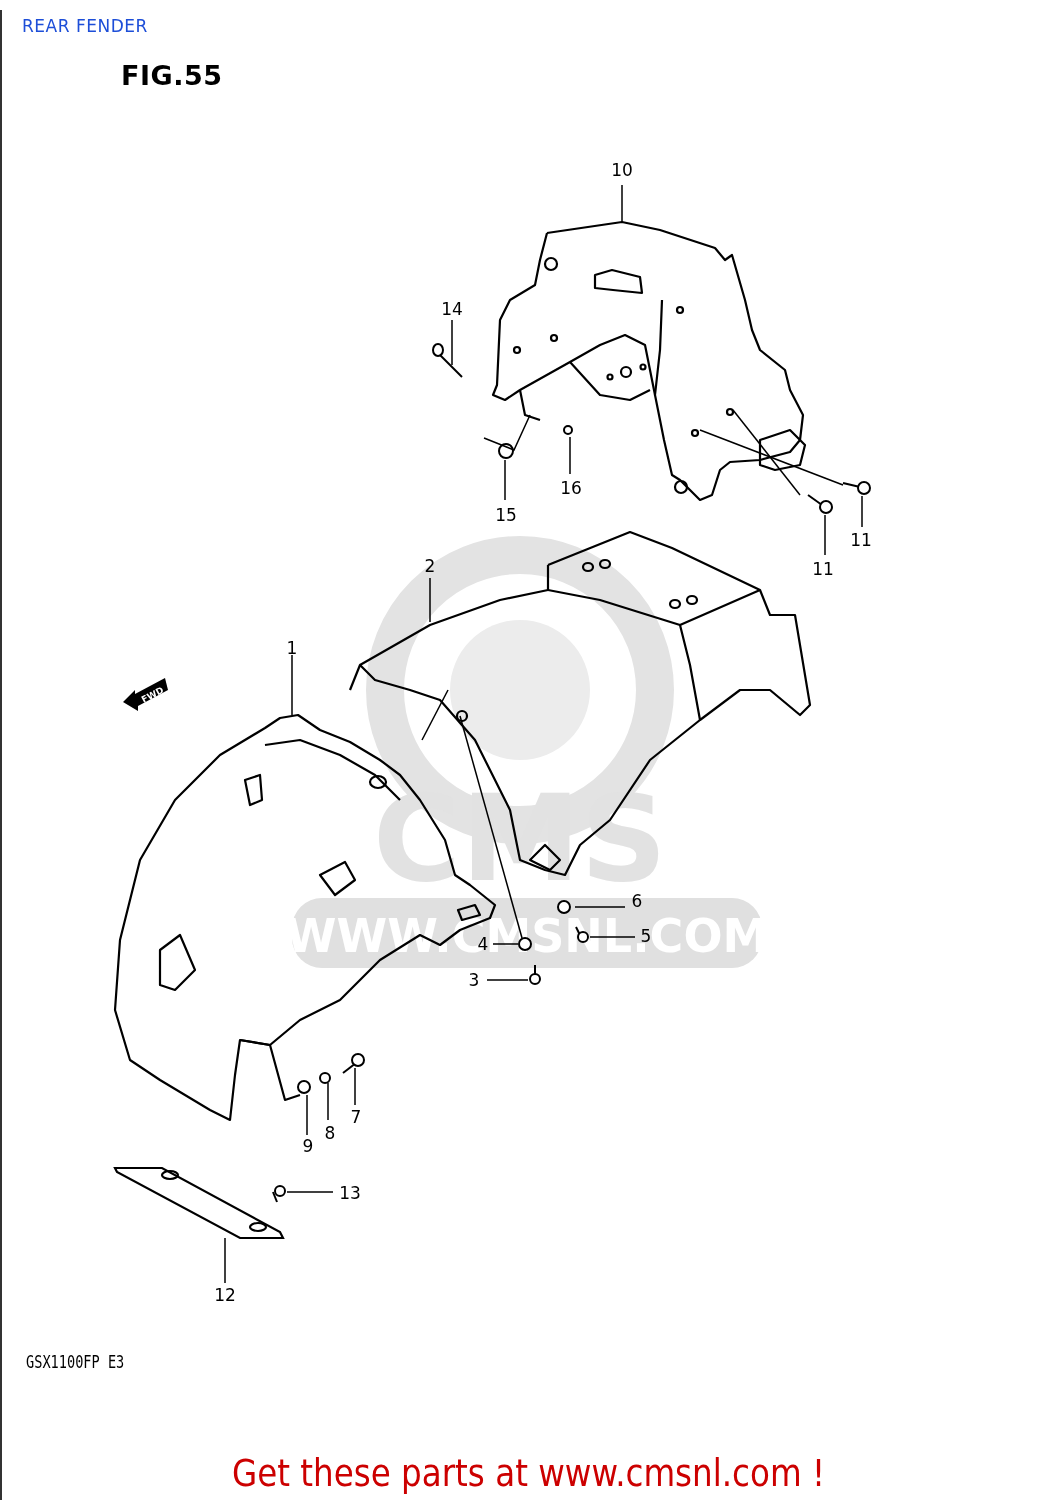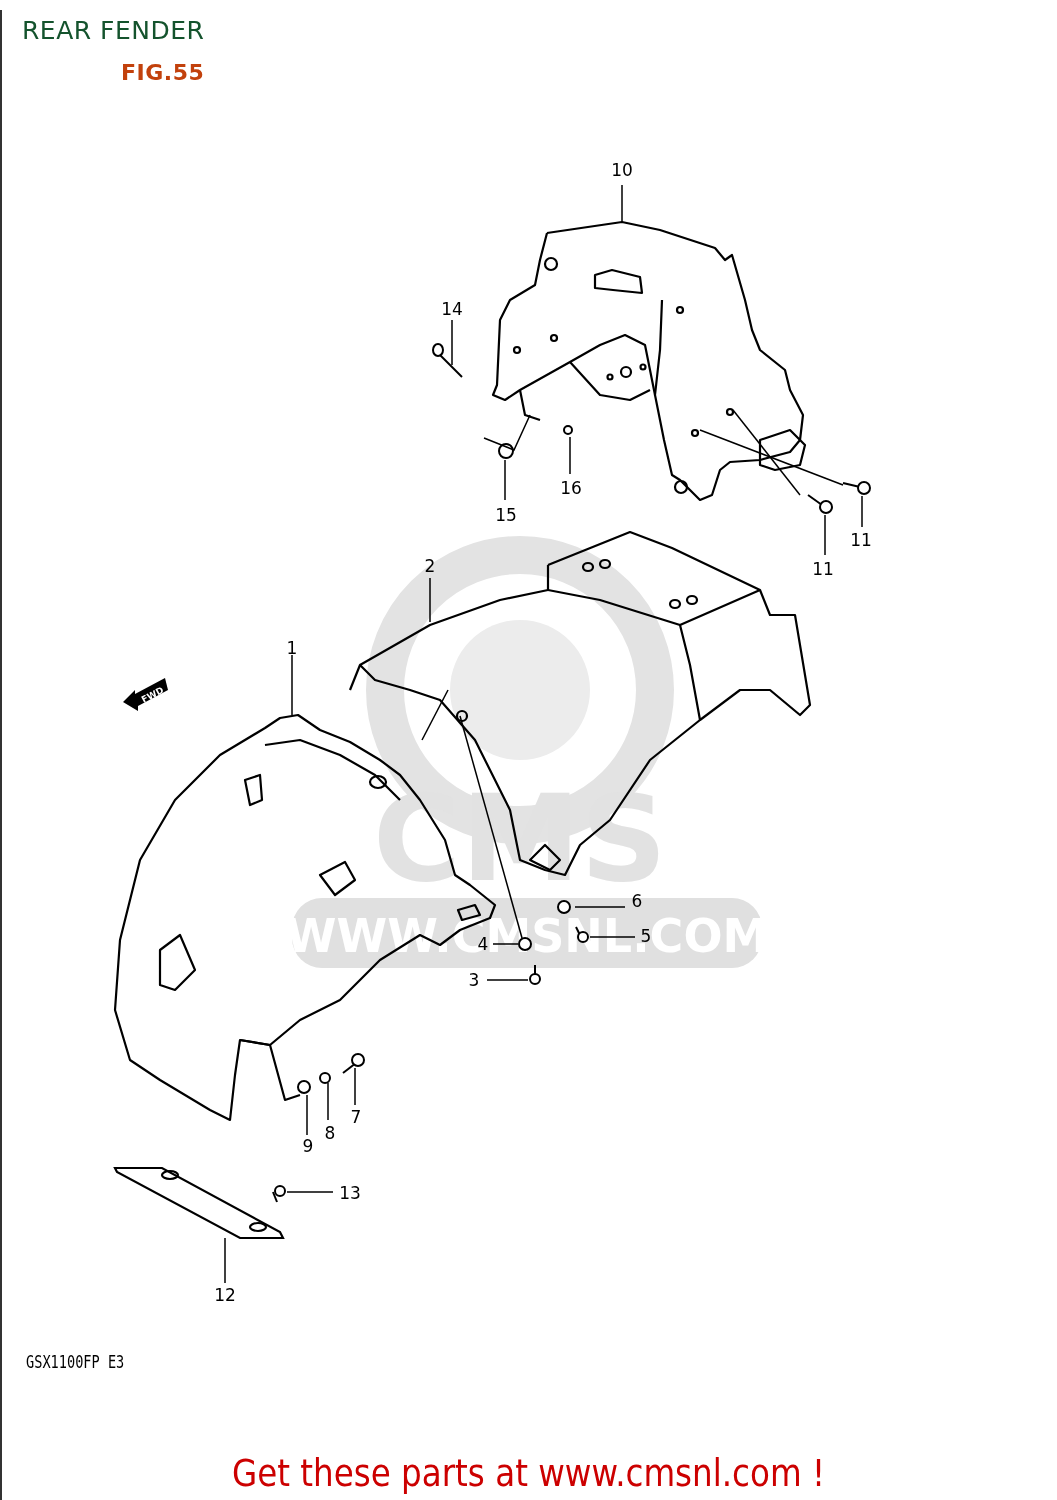--- a/index.html
+++ b/index.html
@@ -1,19 +1,19 @@
 <!DOCTYPE html>
 <html><head>
 <meta charset="utf-8">
 <style>
   html,body{margin:0;padding:0;background:#fff;}
   body{width:1057px;height:1500px;position:relative;overflow:hidden;font-family:"Liberation Sans",sans-serif;}
   .left-border{position:absolute;left:0;top:10px;width:2px;height:1490px;background:#333;}
-  .page-title{position:absolute;left:22px;top:16px;font-size:25px;color:#14532d;letter-spacing:0.5px;font-family:"DejaVu Sans",sans-serif;}
-  .fig-label{position:absolute;left:121px;top:60px;font-size:22px;font-weight:bold;color:#c2410c;font-family:"DejaVu Sans",sans-serif;letter-spacing:0.5px;}
+  .page-title{position:absolute;left:22px;top:16px;font-size:17px;color:#1d4ed8;letter-spacing:0.5px;font-family:"DejaVu Sans",sans-serif;}
+  .fig-label{position:absolute;left:121px;top:60px;font-size:27px;font-weight:bold;color:#000000;font-family:"DejaVu Sans",sans-serif;letter-spacing:0.5px;}
   .model-code{position:absolute;left:26px;top:1352px;font-size:17px;color:#000;font-family:"DejaVu Sans Mono",monospace;transform:scaleX(0.8);transform-origin:left;}
   .promo{position:absolute;left:0;width:1057px;top:1452px;text-align:center;font-size:37px;color:#cc0000;font-family:"DejaVu Sans",sans-serif;transform:scaleX(0.88);}
   svg.diagram{position:absolute;left:0;top:0;}
   .callout{font-family:"DejaVu Sans",sans-serif;font-size:17px;fill:#000;}
   .wm-text{font-family:"DejaVu Sans",sans-serif;font-weight:bold;fill:#fff;}
 </style>
 </head>
 <body>
 
 <div class="left-border"></div>

